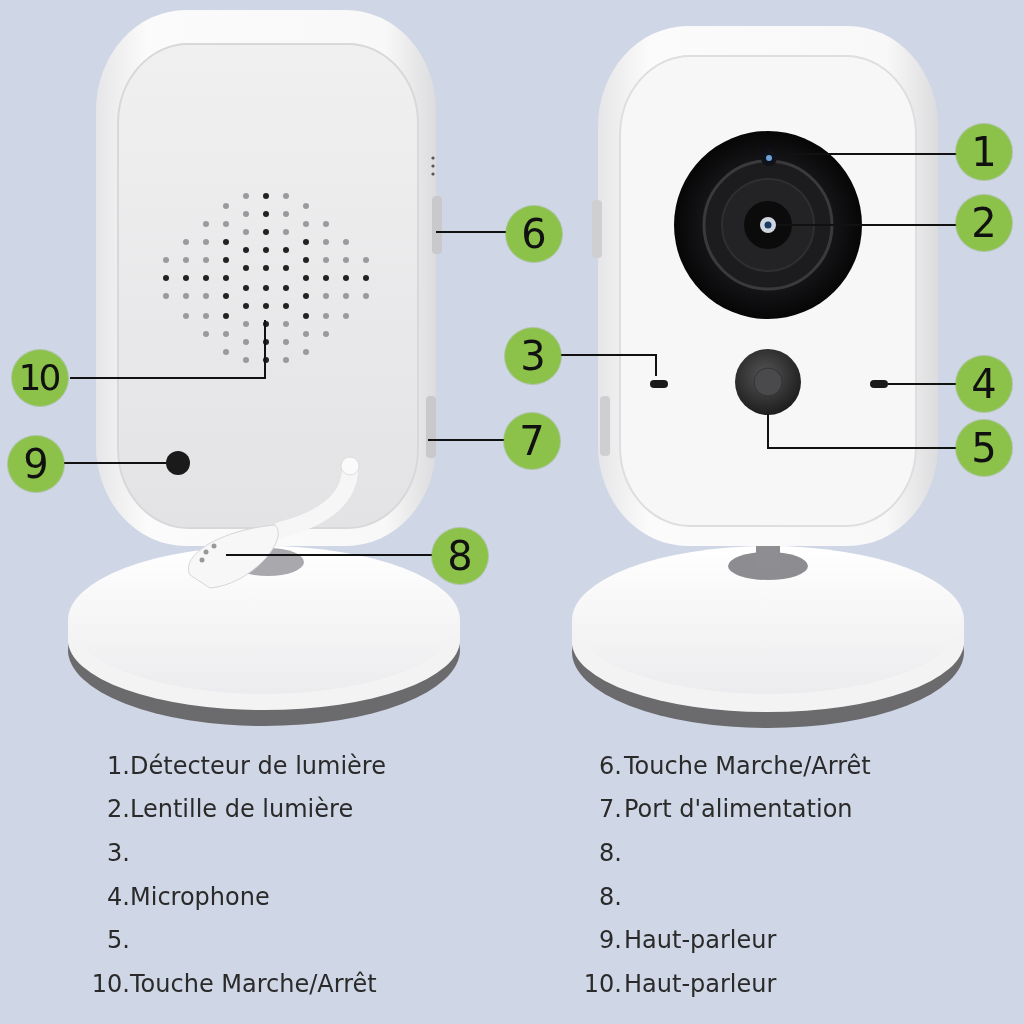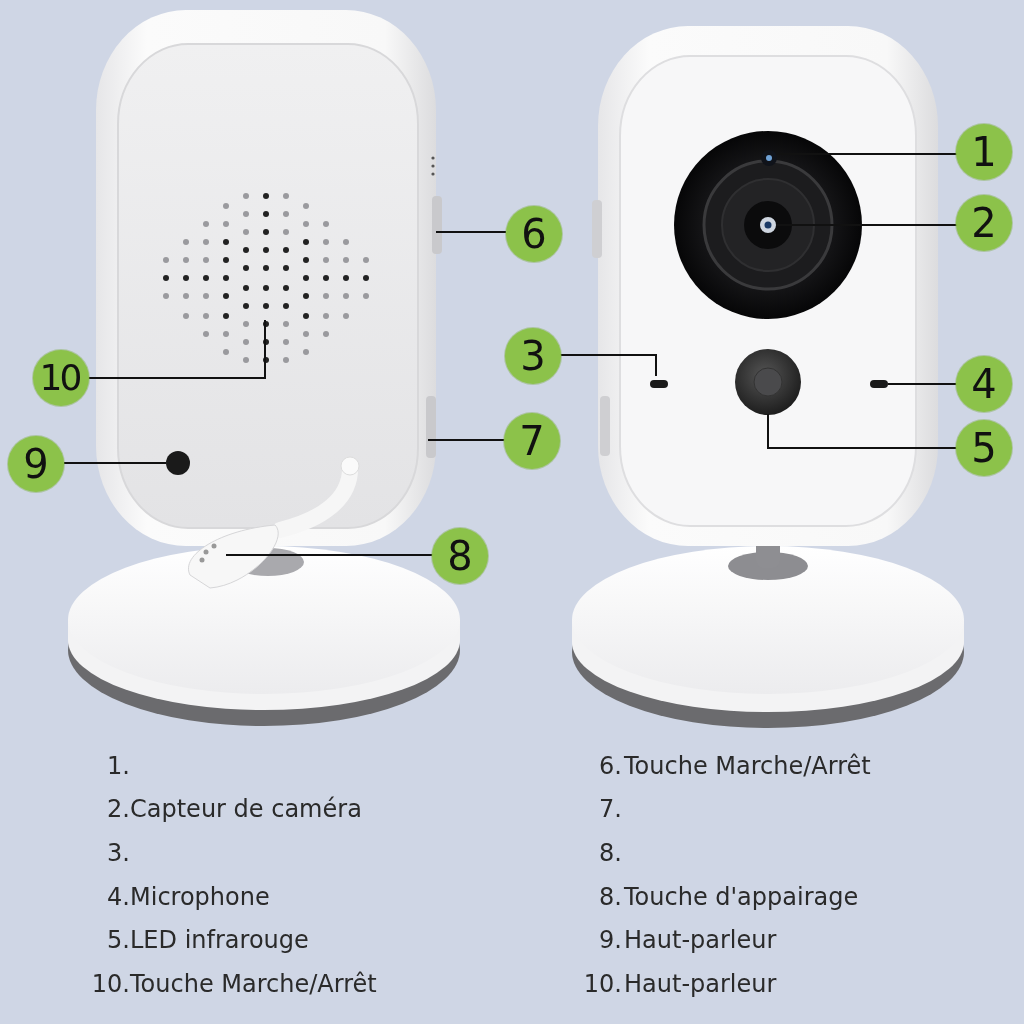--- a/index.html
+++ b/index.html
@@ -14,21 +14,21 @@
 
     .badge {
       position: absolute;
       width: 56px; height: 56px; border-radius: 50%;
       background: #8cc24a;
       display: flex; align-items: center; justify-content: center;
       font-family: "DejaVu Sans", sans-serif;
       font-size: 40px; color: #111; line-height: 1;
       box-shadow: 0 0 0 1px rgba(120,170,60,0.4);
     }
-    .badge.two-digit { font-size: 36px; letter-spacing: -3px; padding-right: 3px; box-sizing: border-box; margin-left: 21px; }
+    .badge.two-digit { font-size: 36px; letter-spacing: -3px; padding-right: 3px; box-sizing: border-box; }
 
     .legend {
       position: absolute; top: 744px;
       font-family: "DejaVu Sans", sans-serif;
       font-size: 24px; color: #2a2a2a;
     }
     .legend .row { height: 43.6px; display: flex; align-items: center; white-space: nowrap; }
     .legend .num { display: inline-block; text-align: right; }
     .legend-left { left: 88px; }
     .legend-left .num { width: 42px; }
@@ -246,56 +246,56 @@
   <div class="badge" style="left:8px; top:436px;">
       <span>9</span>
     </div>
   <div class="badge two-digit" style="left:12px; top:350px;">
       <span>10</span>
     </div>
 
   <div class="legend legend-left">
     <div class="row">
         <span class="num">1.</span>
+        <span>Détecteur de lumière</span>
       </div>
     <div class="row">
         <span class="num">2.</span>
-        <span>Capteur de caméra</span>
+        <span>Lentille de lumière</span>
       </div>
     <div class="row">
         <span class="num">3.</span>
       </div>
     <div class="row">
         <span class="num">4.</span>
         <span>Microphone</span>
       </div>
     <div class="row">
         <span class="num">5.</span>
-        <span>LED infrarouge</span>
       </div>
     <div class="row">
         <span class="num">10.</span>
         <span>Touche Marche/Arrêt</span>
       </div>
   </div>
 
   <div class="legend legend-right">
     <div class="row">
         <span class="num">6.</span>
         <span>Touche Marche/Arrêt</span>
       </div>
     <div class="row">
         <span class="num">7.</span>
+        <span>Port d'alimentation</span>
       </div>
     <div class="row">
         <span class="num">8.</span>
       </div>
     <div class="row">
         <span class="num">8.</span>
-        <span>Touche d'appairage</span>
       </div>
     <div class="row">
         <span class="num">9.</span>
         <span>Haut-parleur</span>
       </div>
     <div class="row">
         <span class="num">10.</span>
         <span>Haut-parleur</span>
       </div>
   </div>

